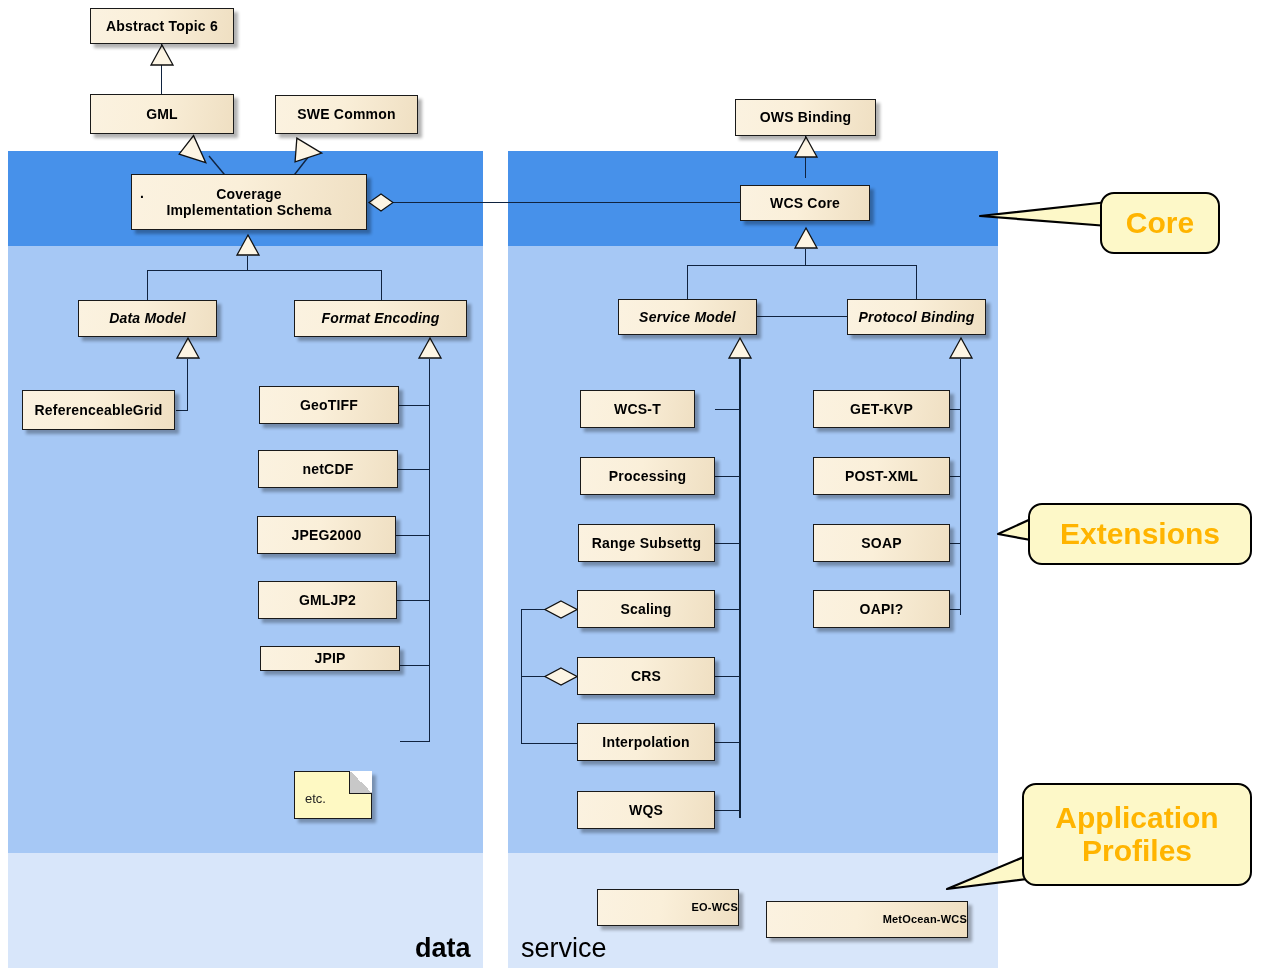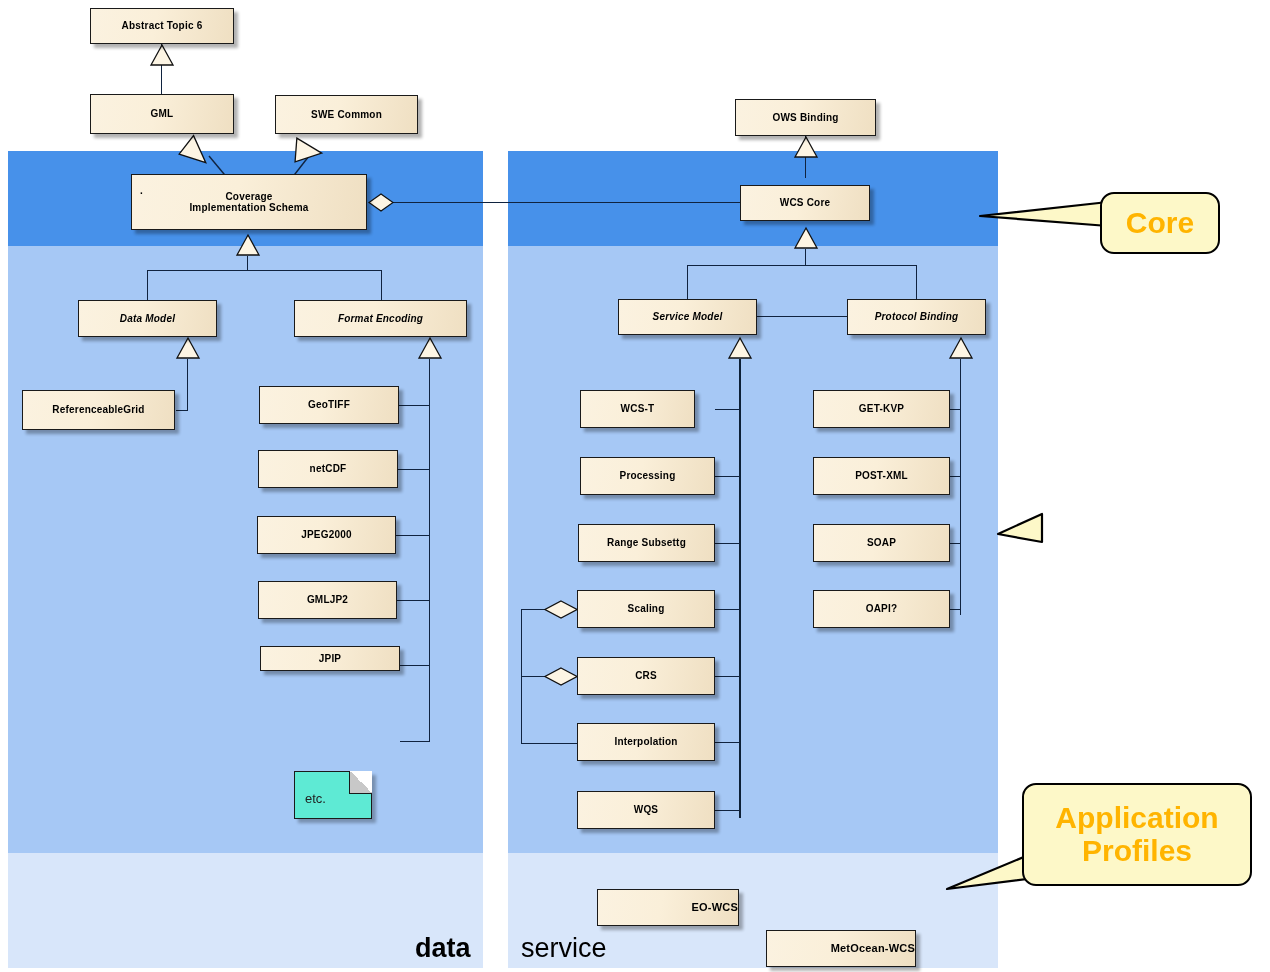--- a/index.html
+++ b/index.html
@@ -15,35 +15,35 @@
   .ubox{
     position:absolute;
     box-sizing:border-box;
     border:1px solid #1a1a1a;
     background:linear-gradient(100deg,#fbf2e0 0%,#faefd9 45%,#efdfc2 100%);
     box-shadow:4px 4px 3px rgba(0,0,0,.30);
     display:flex;align-items:center;justify-content:center;
     text-align:center;
     color:#000;
     font-weight:bold;
-    font-size:10px;
+    font-size:14px;
     line-height:1.15;
     letter-spacing:.2px;
     z-index:6;
   }
   .ubox.italic{font-style:italic;}
   .ubox.small{font-size:11px;justify-content:flex-end;}
   .ubox.two{flex-direction:column;}
 
   
   .note{
     position:absolute;
     box-sizing:border-box;
     border:1px solid #1a1a1a;
-    background:#5eead4;
+    background:#fef9c3;
     box-shadow:4px 4px 3px rgba(0,0,0,.28);
     font-size:13px;font-weight:normal;color:#222;
     z-index:6;
   }
   .note .folded{
     position:absolute;right:-1px;top:-1px;width:22px;height:22px;
     background:linear-gradient(225deg,#ffffff 0 50%,#c8c8c8 50% 100%);
     border-left:1px solid #1a1a1a;border-bottom:1px solid #1a1a1a;
   }
   .note .txt{position:absolute;left:10px;bottom:12px;}
@@ -313,41 +313,44 @@
   <div class="ubox" style="left:813px;top:524px;width:137px;height:38px;">
     <span>SOAP</span>
   </div>
   <div class="ubox" style="left:813px;top:590px;width:137px;height:38px;">
     <span>OAPI?</span>
   </div>
 
   <div class="ubox small" style="left:597px;top:889px;width:142px;height:37px;">
     <span>EO-WCS</span>
   </div>
-  <div class="ubox small" style="left:766px;top:930px;width:150px;height:37px;">
+  <div class="ubox small" style="left:766px;top:901px;width:202px;height:37px;">
     <span>MetOcean-WCS</span>
   </div>
 
   <div class="zlabel" style="left:415px;top:933px;font-weight:bold;">data</div>
   <div class="zlabel" style="left:521px;top:933px;">service</div>
 
   <div class="callout-tail" style="left:980px;top:196px;">
     <svg width="140" height="36">
       <polygon points="0,20 128,6 128,30" fill="#fdf8c8" stroke="#000" stroke-width="2.2" stroke-linejoin="round"></polygon>
     </svg>
   </div>
   <div class="callout" style="left:1100px;top:192px;width:120px;height:62px;font-size:30px;">
     <span>Core</span>
   </div>
 
   <div class="callout-tail" style="left:998px;top:508px;">
     <svg width="60" height="40">
       <polygon points="0,26 44,6 44,34" fill="#fdf8c8" stroke="#000" stroke-width="2.2" stroke-linejoin="round"></polygon>
     </svg>
   </div>
+  <div class="callout" style="left:1028px;top:503px;width:224px;height:62px;font-size:30px;">
+    <span>Extensions</span>
+  </div>
 
   <div class="callout-tail" style="left:947px;top:843px;">
     <svg width="120" height="52">
       <polygon points="0,46 96,6 96,34" fill="#fdf8c8" stroke="#000" stroke-width="2.2" stroke-linejoin="round"></polygon>
     </svg>
   </div>
   <div class="callout" style="left:1022px;top:783px;width:230px;height:103px;font-size:30px;flex-direction:column;">
     <span>Application</span>
     <span>Profiles</span>
   </div>

